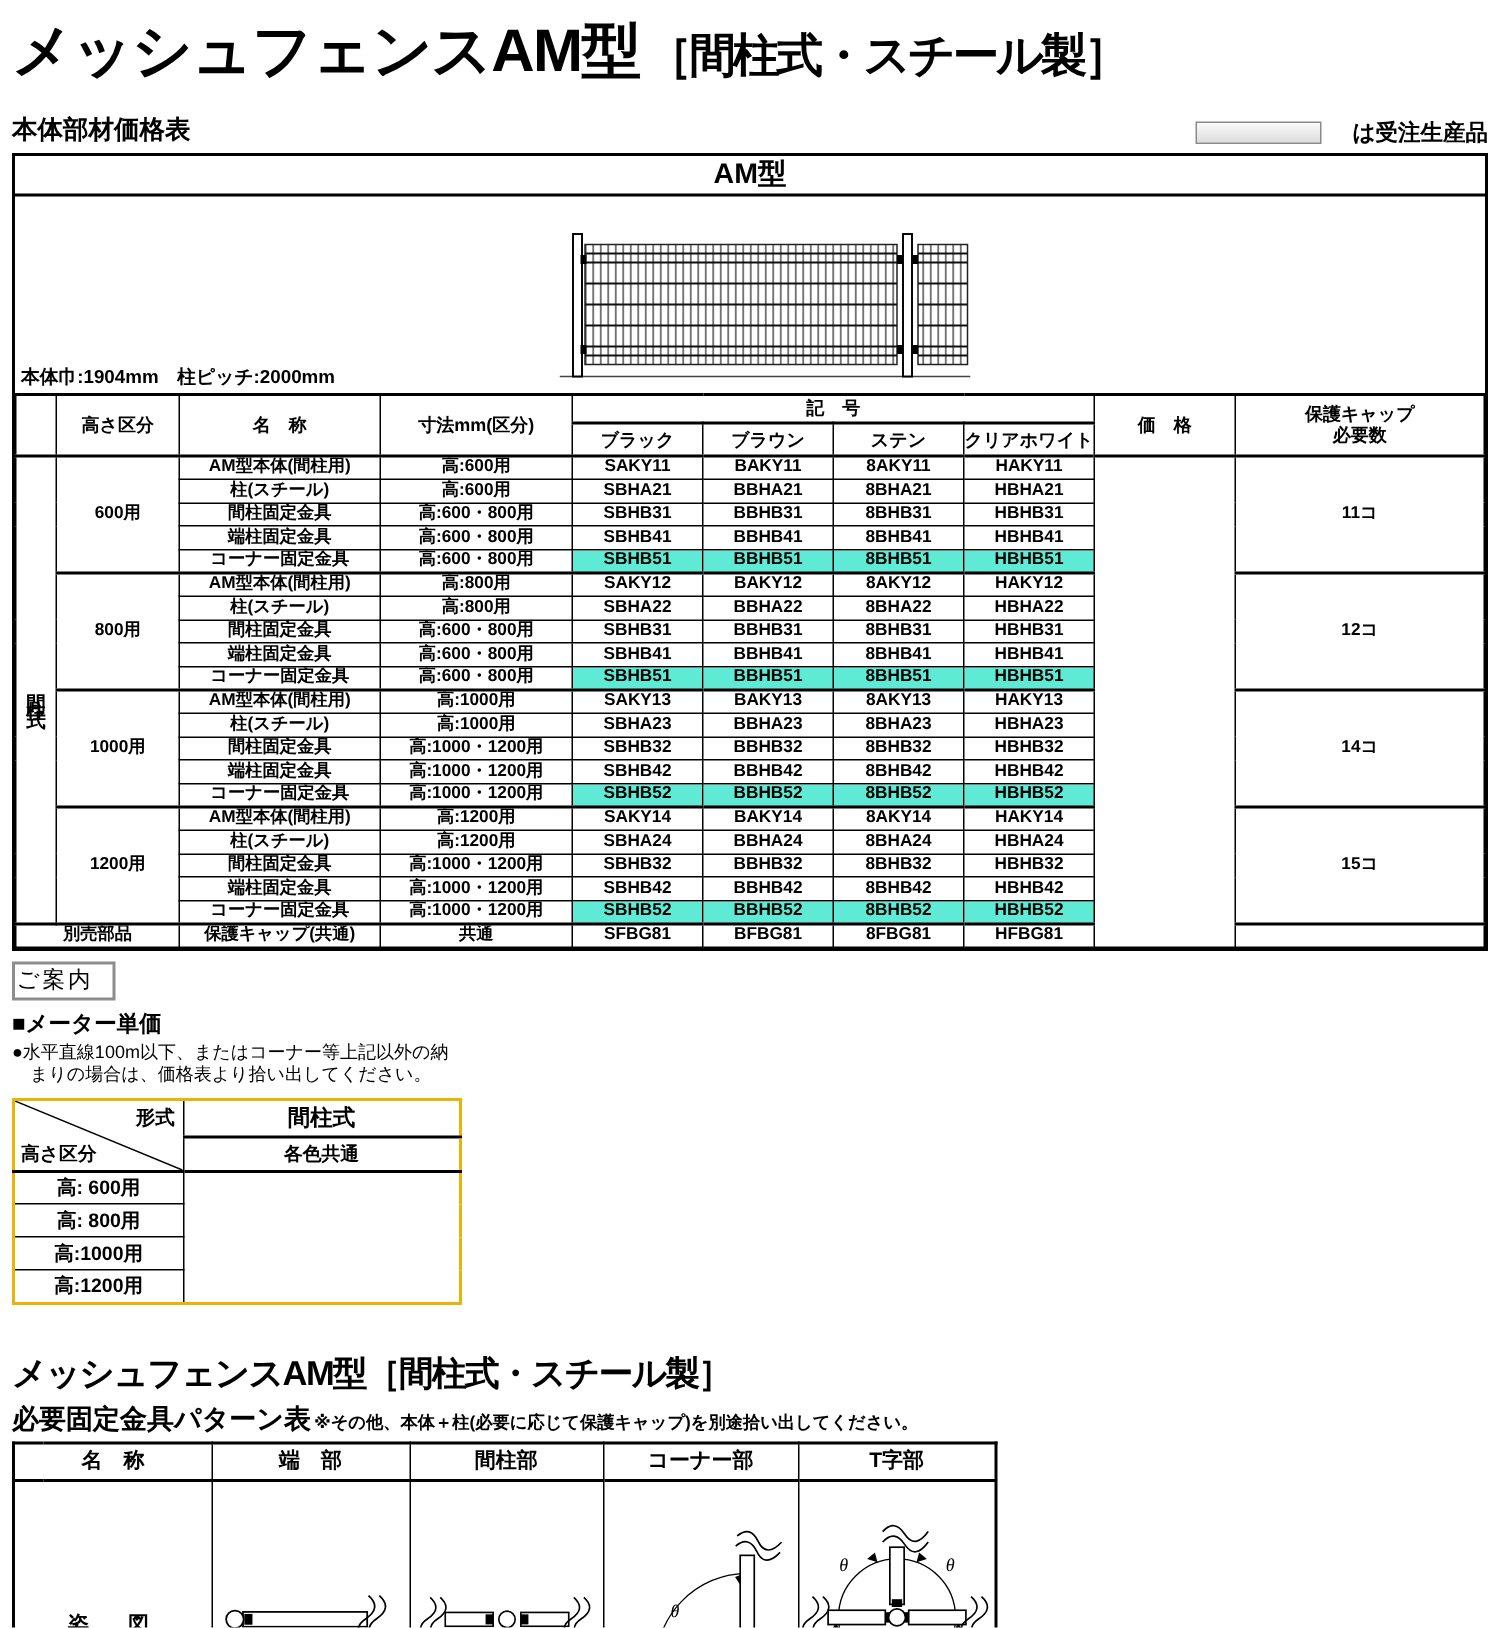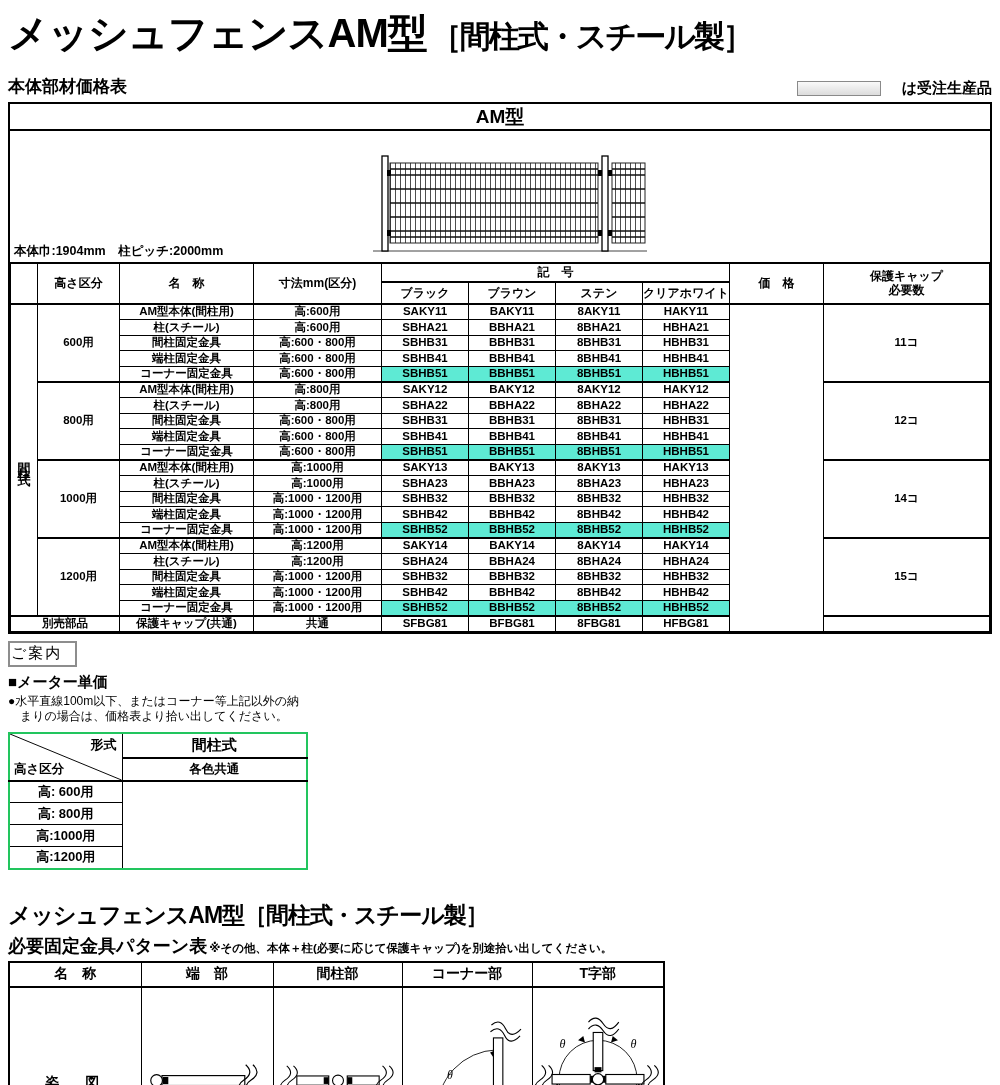--- a/index.html
+++ b/index.html
@@ -51,21 +51,21 @@
   
   .notice-row { margin:7px 8px 0 8px; display:flex; gap:10px; align-items:flex-start; }
   .notice-box { border:2.5px solid #8d8d8d; font-size:15px; font-weight:normal; padding:1px 13px 2px 1px; letter-spacing:2px; }
   .notice-bullets { font-size:12.5px; line-height:1.5; padding-top:1px; }
 
   
   .bottom { display:flex; margin:6px 0 0 8px;flex-direction:column; }
   .left-col { width:330px; }
   .meter-head { font-size:15px; font-weight:bold; }
   .meter-bullets { font-size:12px; line-height:1.28; margin-top:2px; }
-  .meter-table { width:300px; margin-top:7px; border:2px solid #22c55e;padding-left:28px; }
+  .meter-table { width:300px; margin-top:7px; border:2px solid #eab308;padding-left:28px; }
   .meter-table th, .meter-table td { border:1px solid #000; text-align:center; vertical-align:middle; padding:0; }
   .meter-table thead th { border-bottom-width:2px; }
   .meter-table .diag { width:113px; height:48px; position:relative; border-bottom-width:2px; }
   .diag svg { position:absolute; inset:0; width:100%; height:100%; }
   .diag .corner-top { position:absolute; right:5px; top:2px; font-size:13px; font-weight:bold; }
   .diag .corner-bottom { position:absolute; left:4px; bottom:2px; font-size:12.5px; font-weight:bold; }
   .mt-main { height:25px; font-size:15px; font-weight:bold; }
   .mt-sub { height:23px; font-size:12.5px; font-weight:bold; border-bottom-width:2px;border-radius:10px; }
   .meter-table td { height:22px; font-size:13px; font-weight:bold; }
 

